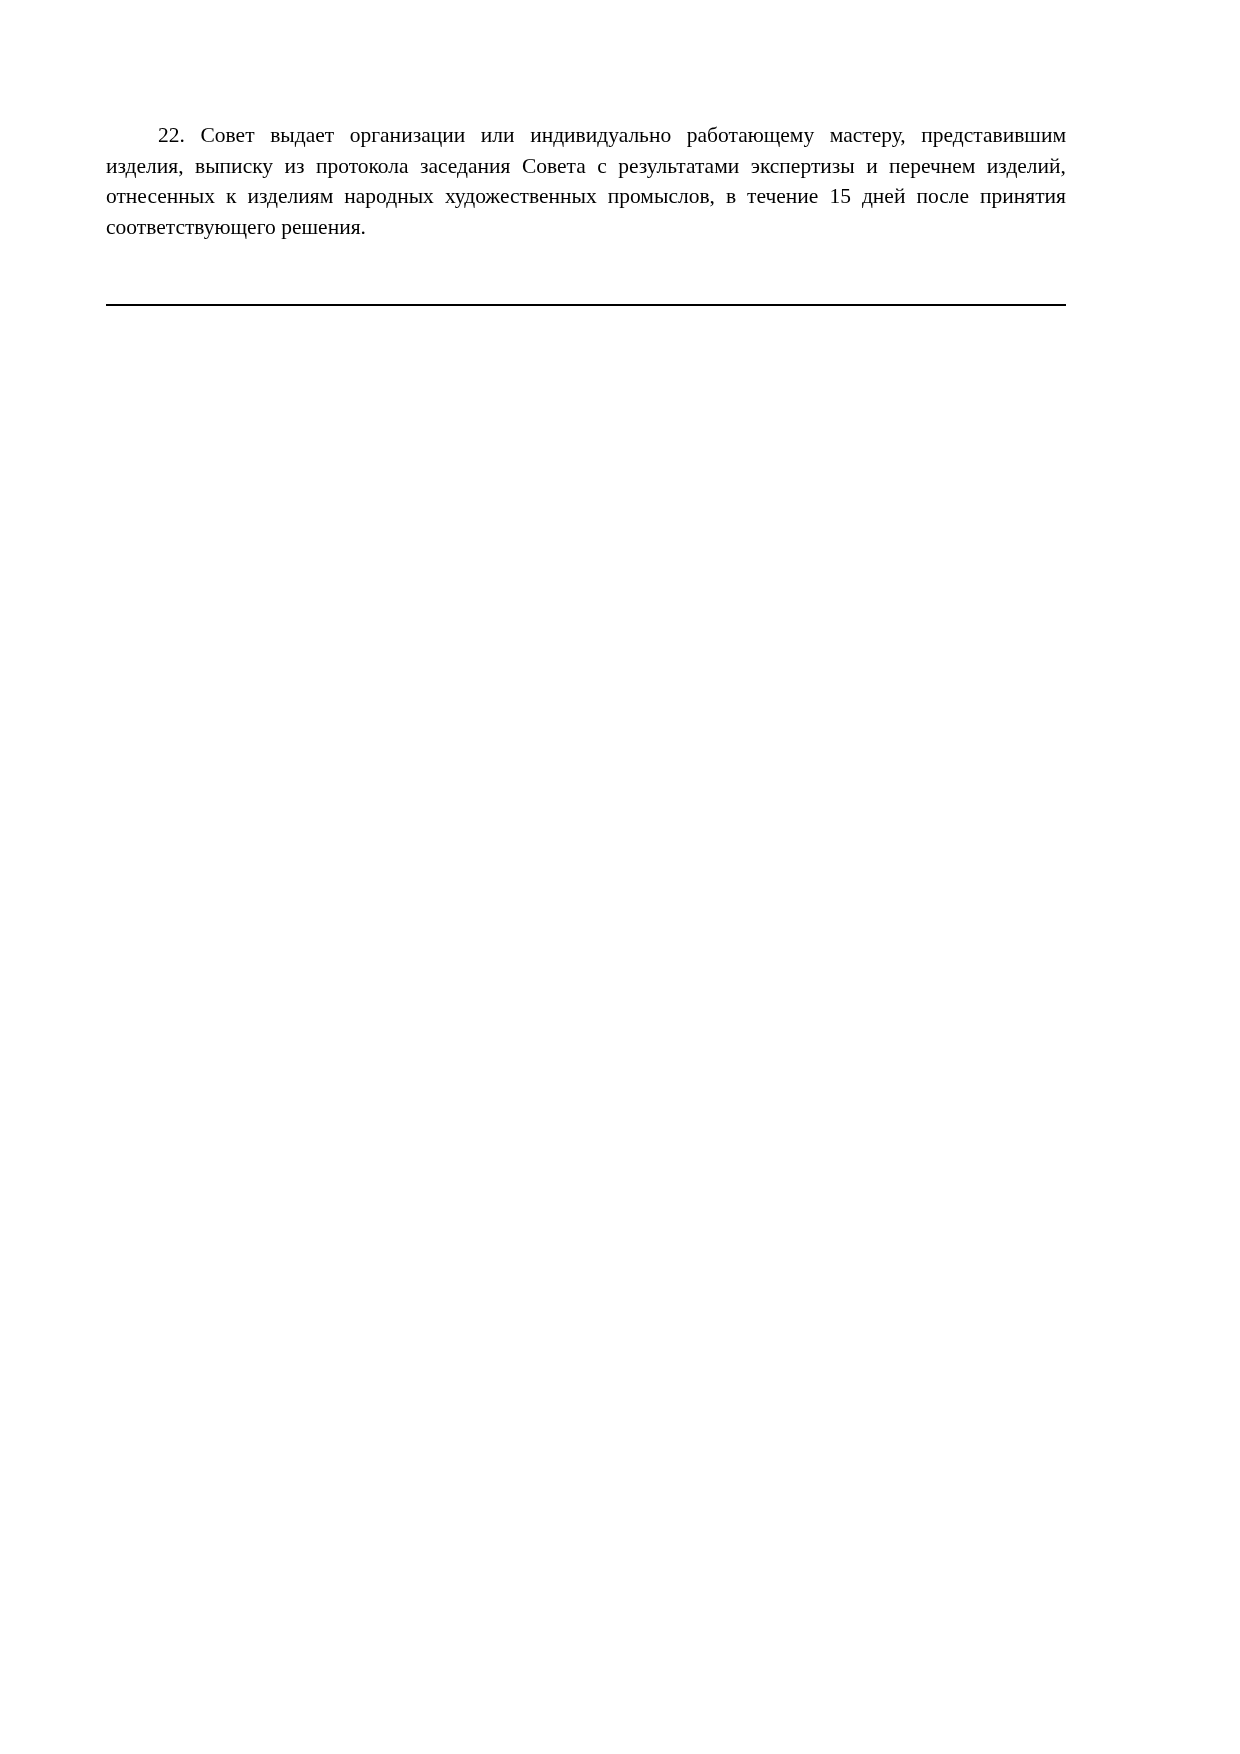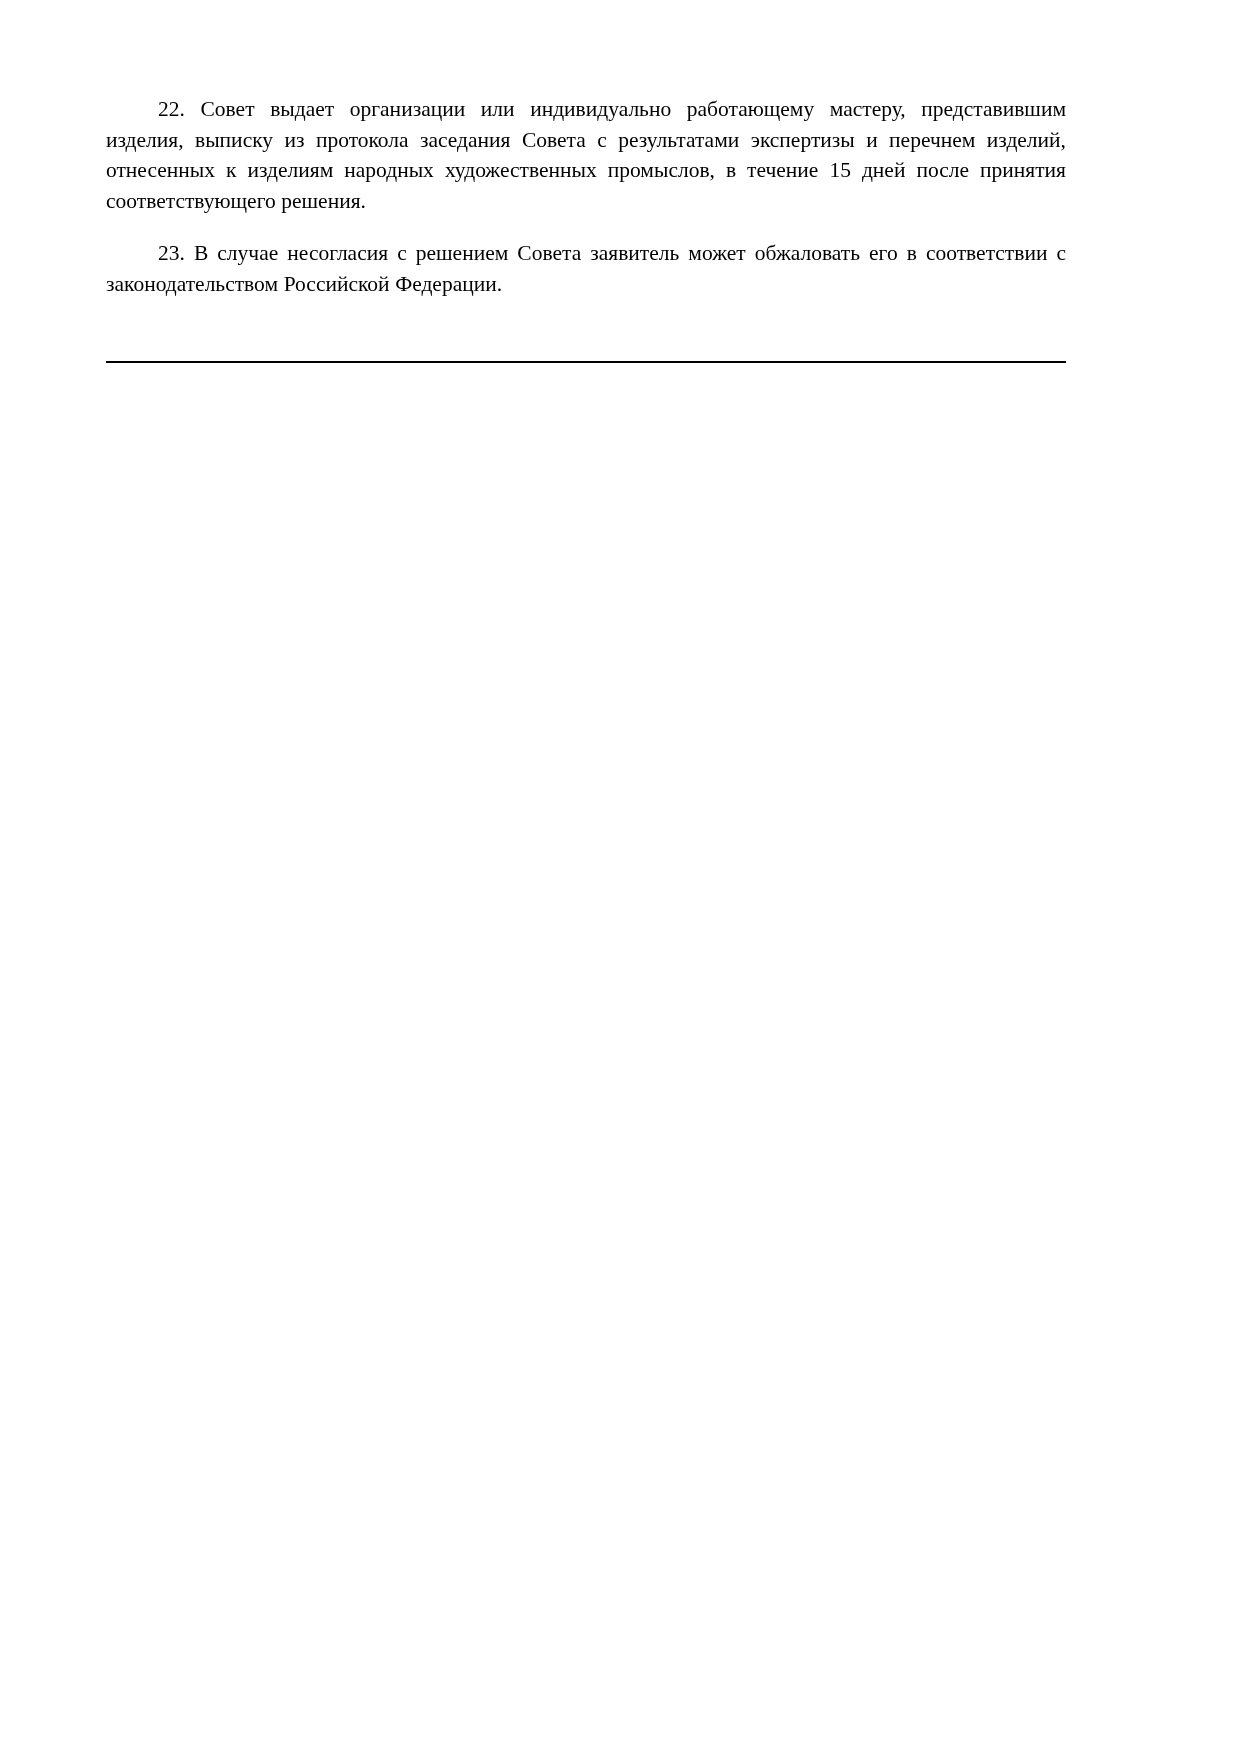--- a/index.html
+++ b/index.html
@@ -14,21 +14,21 @@
     font-family: "Liberation Serif", "DejaVu Serif", serif;
     color: #000000;
   }
   .page {
     position: absolute;
     top: 0;
     left: 0;
     width: 1240px;
     height: 1754px;
     box-sizing: border-box;
-    padding: 94px 106px 0 106px;
+    padding: 120px 106px 0 106px;
   }
   .doc-body {
     width: 960px;
   }
   .para {
     font-size: 21.5px;
     line-height: 1.42;
     text-align: justify;
     text-indent: 52px;
     margin: 0 0 0 0;
@@ -43,16 +43,15 @@
     border-top: 2px solid #000000;
     margin-top: 62px;
   }
 </style>
 </head>
 <body>
 
 <div class="page">
   <div class="doc-body">
     <p class="para">22. Совет выдает организации или индивидуально работающему мастеру, представившим изделия, выписку из протокола заседания Совета с результатами экспертизы и перечнем изделий, отнесенных к изделиям народных художественных промыслов, в течение 15 дней после принятия соответствующего решения.</p>
-    <p class="para">23. В случае несогласия с решением Совета заявитель может обжаловать его в соответствии с законодательством Российской Федерации.</p>
     <div class="rule"></div>
   </div>
 </div>
 
 </body></html>

